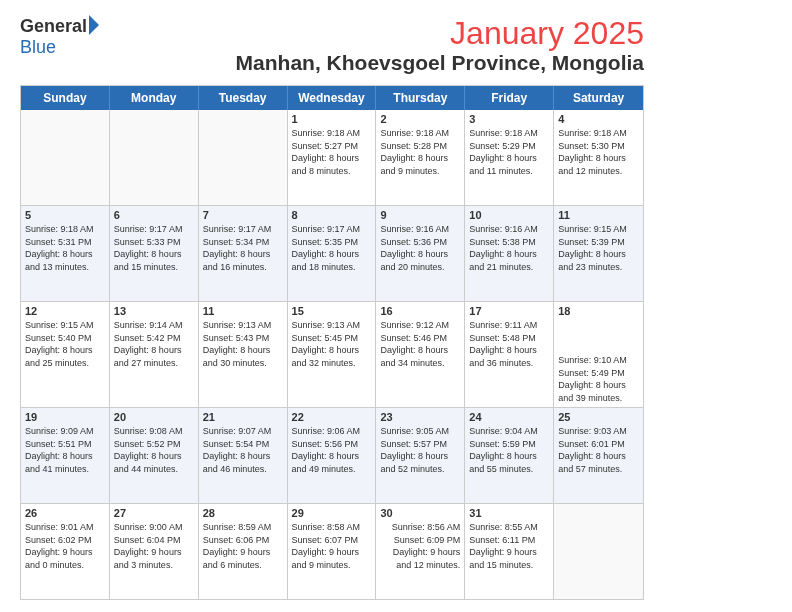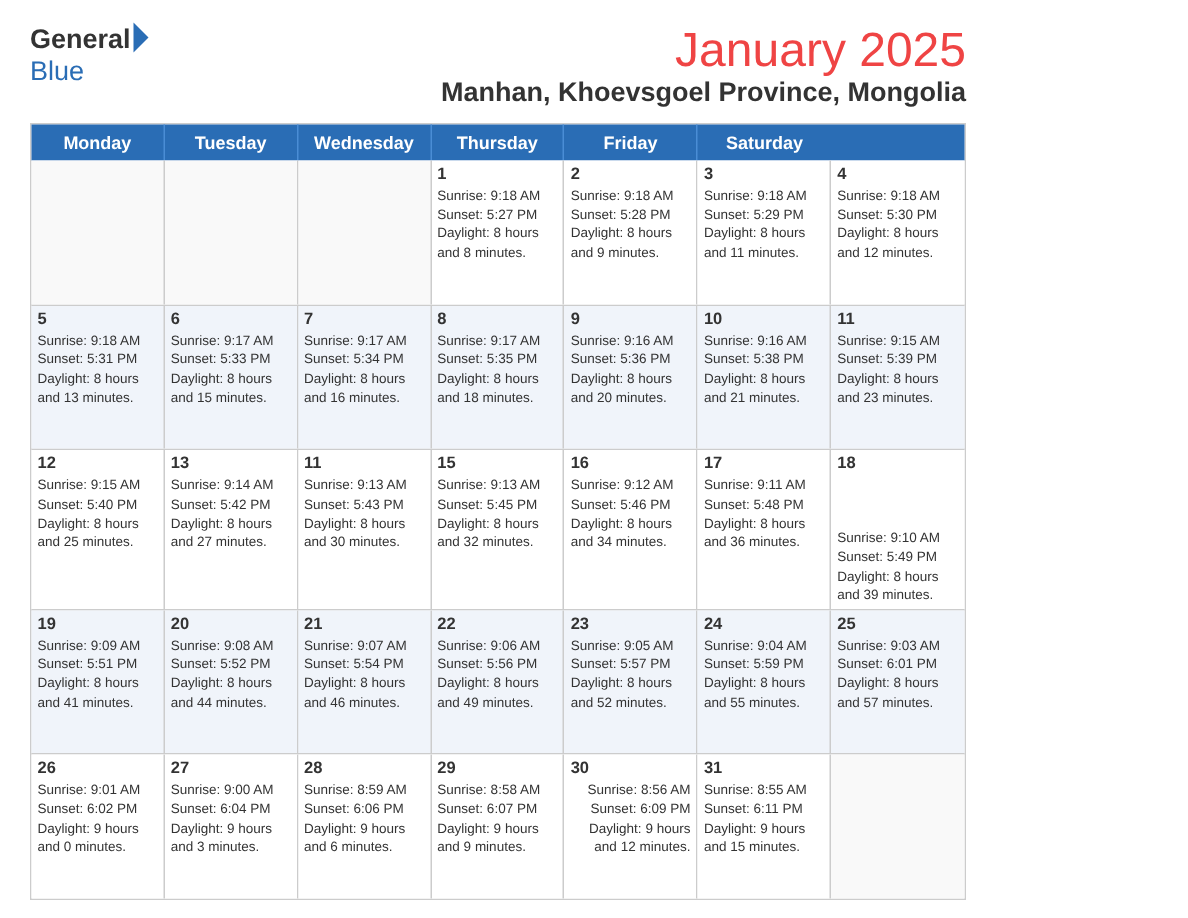--- a/index.html
+++ b/index.html
@@ -54,21 +54,21 @@
     .header-right {
       text-align: right;
     }
     .month-title {
       font-size: 32px;
       font-weight: normal;
       color: #ef4444;
       line-height: 1.1;
     }
     .location-title {
-      font-size: 18px;
+      font-size: 21px;
       color: #333;
       font-weight: bold;
     }
     .calendar {
       flex: 1;
       display: flex;
       flex-direction: column;
       border: 1px solid #ccc;
     }
     .cal-header-row {
@@ -144,20 +144,21 @@
       <span class="logo-blue">Blue</span>
     </div>
     <div class="header-right">
       <div class="month-title">January 2025</div>
       <div class="location-title">Manhan, Khoevsgoel Province, Mongolia</div>
     </div>
   </div>
 
   <div class="calendar">
     <div class="cal-header-row">
+    <div class="cal-header-cell">Sunday</div>
         <div class="cal-header-cell">Monday</div>
         <div class="cal-header-cell">Tuesday</div>
         <div class="cal-header-cell">Wednesday</div>
         <div class="cal-header-cell">Thursday</div>
         <div class="cal-header-cell">Friday</div>
         <div class="cal-header-cell">Saturday</div>
       </div>
     <div class="cal-body">
     <div class="cal-row">
           <div class="cal-cell empty"></div>

